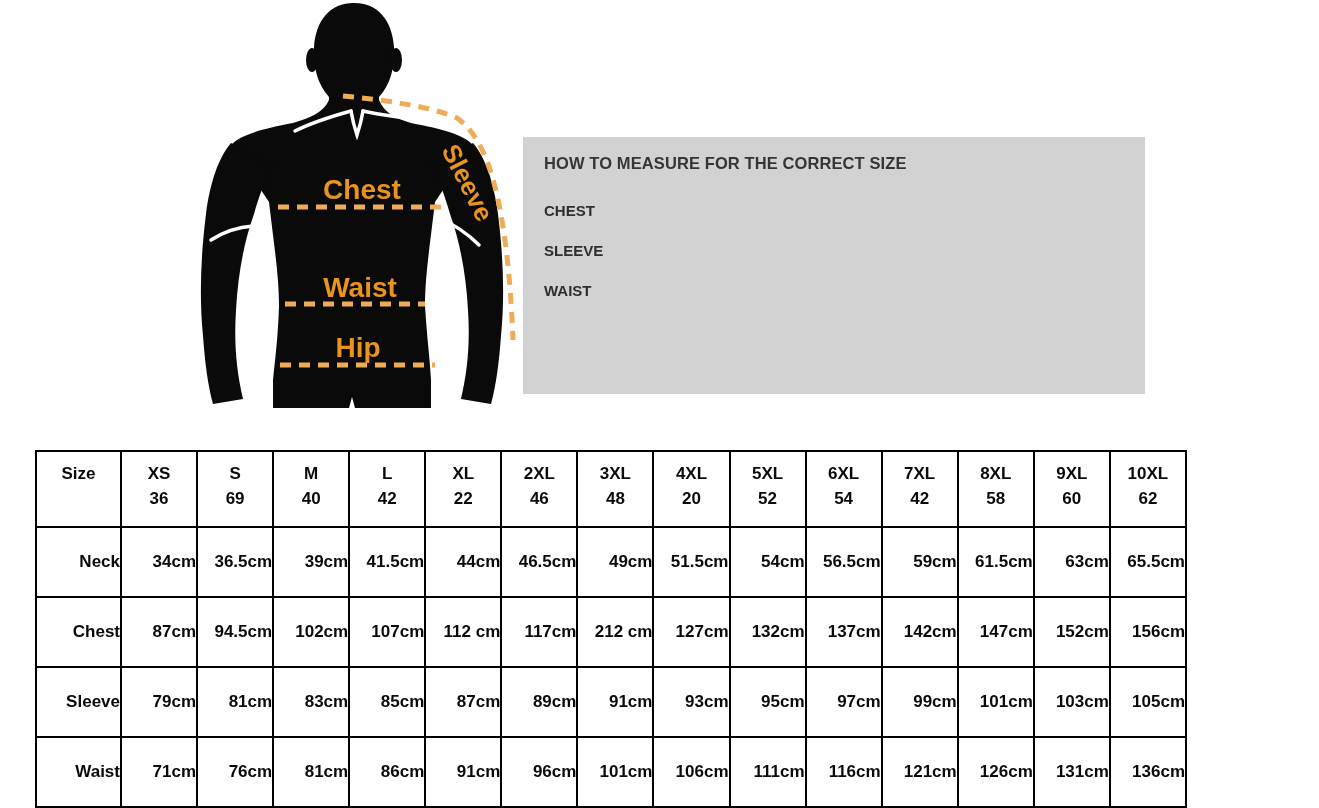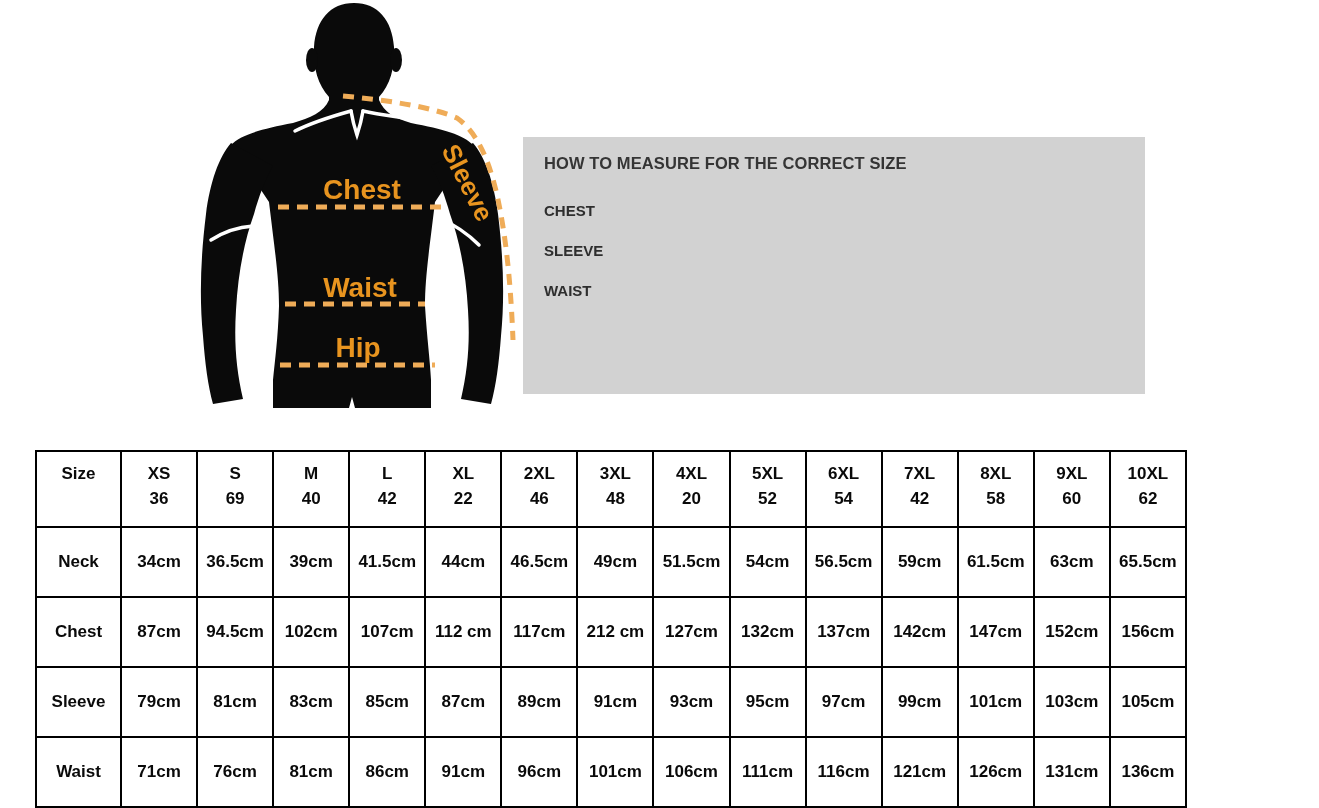--- a/index.html
+++ b/index.html
@@ -42,21 +42,21 @@
     font-family:"Liberation Sans", sans-serif;
   }
   table.size-table th, table.size-table td {
     border:2px solid #000000; text-align:center; font-weight:bold;
     color:#0a0a0a; font-size:17px; background:#ffffff;
   }
   table.size-table col.label-col { width:85px; }
   tr.header-row { height:76px; }
   tr.header-row th { vertical-align:top; padding-top:9px; line-height:25px; }
   tr.data-row { height:70px; }
-  tr.data-row th, tr.data-row td { vertical-align:middle; }
+  tr.data-row th, tr.data-row td { vertical-align:middle;text-align:right; }
 </style>
 </head>
 <body>
 
 <div class="canvas">
 
   <div class="figure-wrap">
     <svg width="345" height="415" viewBox="0 0 345 415">
 
       <g fill="#0a0a0a">

